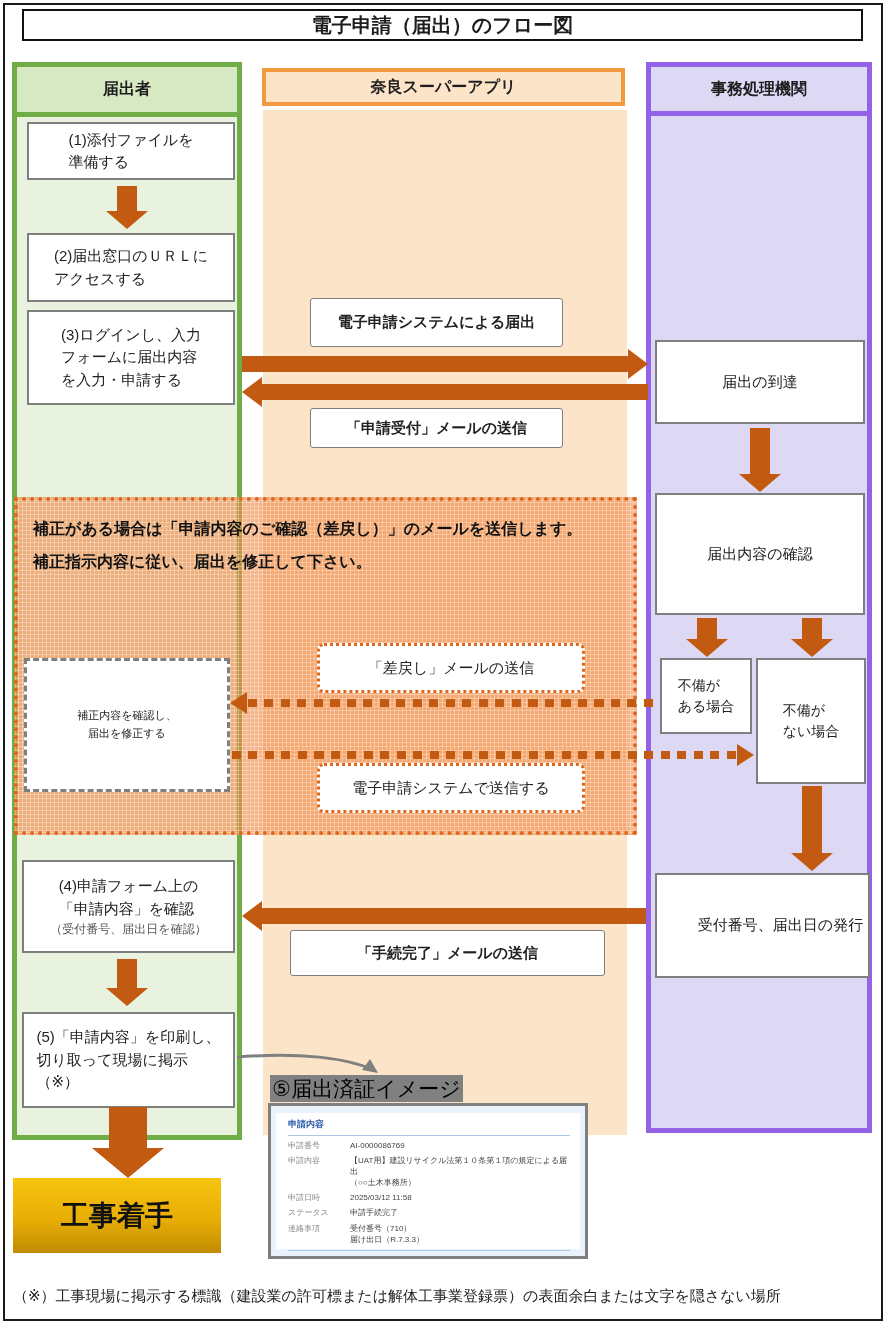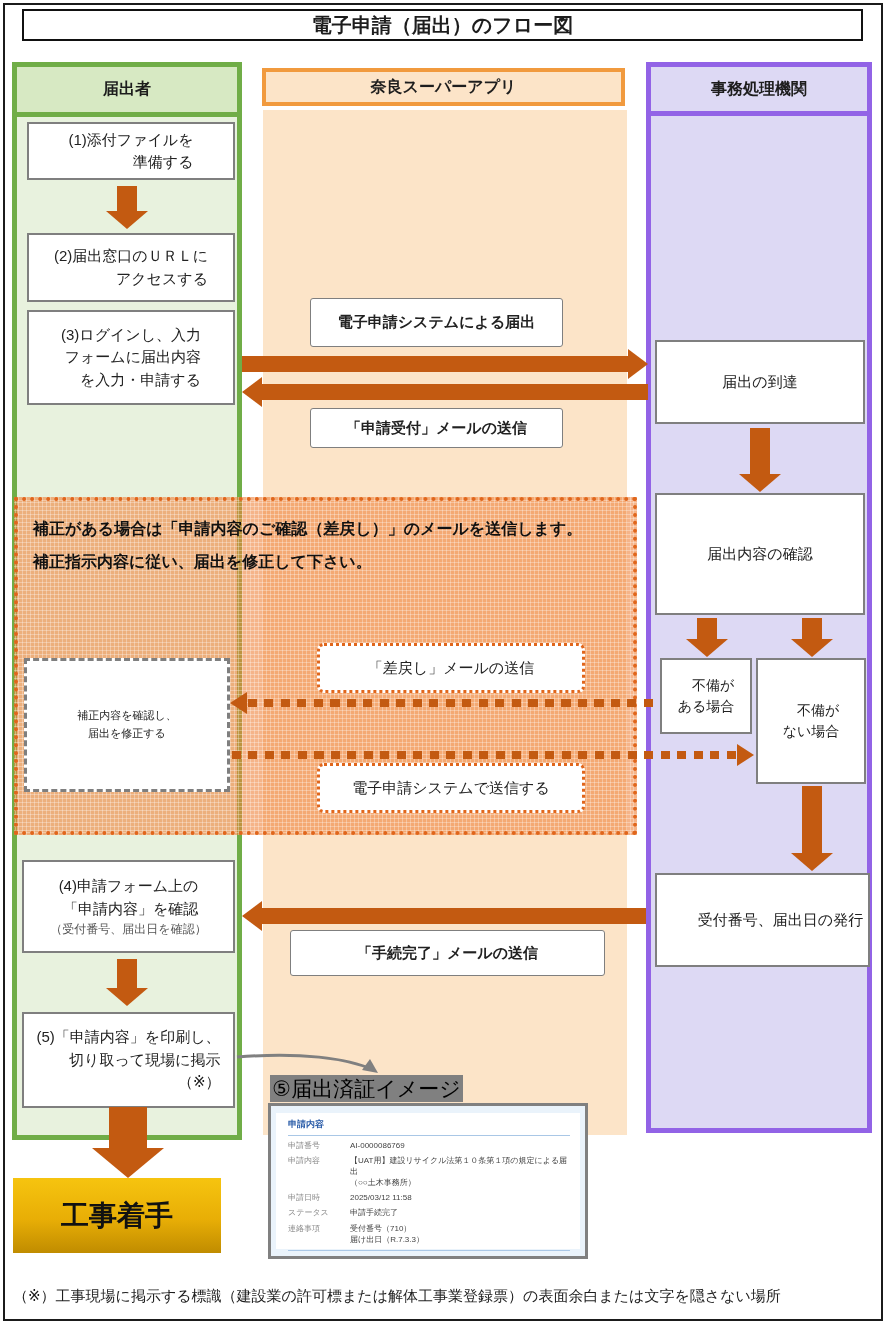--- a/index.html
+++ b/index.html
@@ -18,21 +18,21 @@
   .green-head{height:45px;background:#D7E9C3;border-bottom:5px solid #70AD47;
     display:flex;align-items:center;justify-content:center;font-weight:bold;font-size:16px;}
   .orange-head{left:262px;top:68px;width:363px;height:38px;border:4px solid #F19A3E;background:#FCE4C8;
     display:flex;align-items:center;justify-content:center;font-weight:bold;font-size:16px;}
   .orange-band{left:263px;top:110px;width:364px;height:1025px;background:#FCE4C8;}
   .purple-col{left:646px;top:62px;width:226px;height:1071px;border:5px solid #9263E6;background:#DDD9F4;}
   .purple-head{height:44px;background:#DDD9F4;border-bottom:5px solid #9263E6;
     display:flex;align-items:center;justify-content:center;font-weight:bold;font-size:16px;}
   
   .wbox{background:#fff;border:2px solid #7F7F7F;display:flex;align-items:center;justify-content:center;
-    text-align:right;font-size:15px;line-height:1.5;white-space:pre-line;color:#222;}
+    text-align:left;font-size:15px;line-height:1.5;white-space:pre-line;color:#222;}
   .rlabel{background:#fff;border:1.8px solid #7F7F7F;border-radius:3px;display:flex;align-items:center;
     justify-content:center;text-align:center;font-size:15px;color:#222;font-weight:bold;}
   .sub-note{font-size:12px;color:#555;}
   
   .arr-down{display:flex;flex-direction:column;align-items:center;}
   .arr-down .shaft{width:20px;background:#C35A11;flex:1;}
   .arr-down .head{width:0;height:0;border:solid transparent;border-width:18px 21px 0 21px;border-top-color:#C35A11;}
   .arr-down.big .shaft{width:38px;}
   .arr-down.big .head{border-width:30px 36px 0 36px;border-top-color:#C35A11;}
   .arr-h{display:flex;align-items:center;}
@@ -136,21 +136,21 @@
       <div class="head"></div>
     </div>
   <div class="abs wbox" style="left:660px;top:658px;width:92px;height:76px;font-size:14px;">不備が
 ある場合</div>
   <div class="abs wbox" style="left:756px;top:658px;width:110px;height:126px;font-size:14px;">不備が
 ない場合</div>
   <div class="abs arr-down" style="left:790px;top:786px;width:44px;height:85px;">
       <div class="shaft"></div>
       <div class="head"></div>
     </div>
-  <div class="abs wbox" style="left:655px;top:873px;width:215px;height:94px;padding-left:36px;">受付番号、届出日の発行</div>
+  <div class="abs wbox" style="left:655px;top:873px;width:215px;height:105px;padding-left:36px;">受付番号、届出日の発行</div>
 
   <div class="abs arr-h" style="left:242px;top:901px;width:404px;height:30px;">
       <div class="head-l"></div>
       <div class="shaft"></div>
     </div>
   <div class="abs rlabel" style="left:290px;top:930px;width:315px;height:46px;">「手続完了」メールの送信</div>
 
   <div class="abs wbox" style="left:22px;top:860px;width:213px;height:93px;flex-direction:column;">
     <div style="white-space:pre-line;">(4)申請フォーム上の
 「申請内容」を確認</div>

